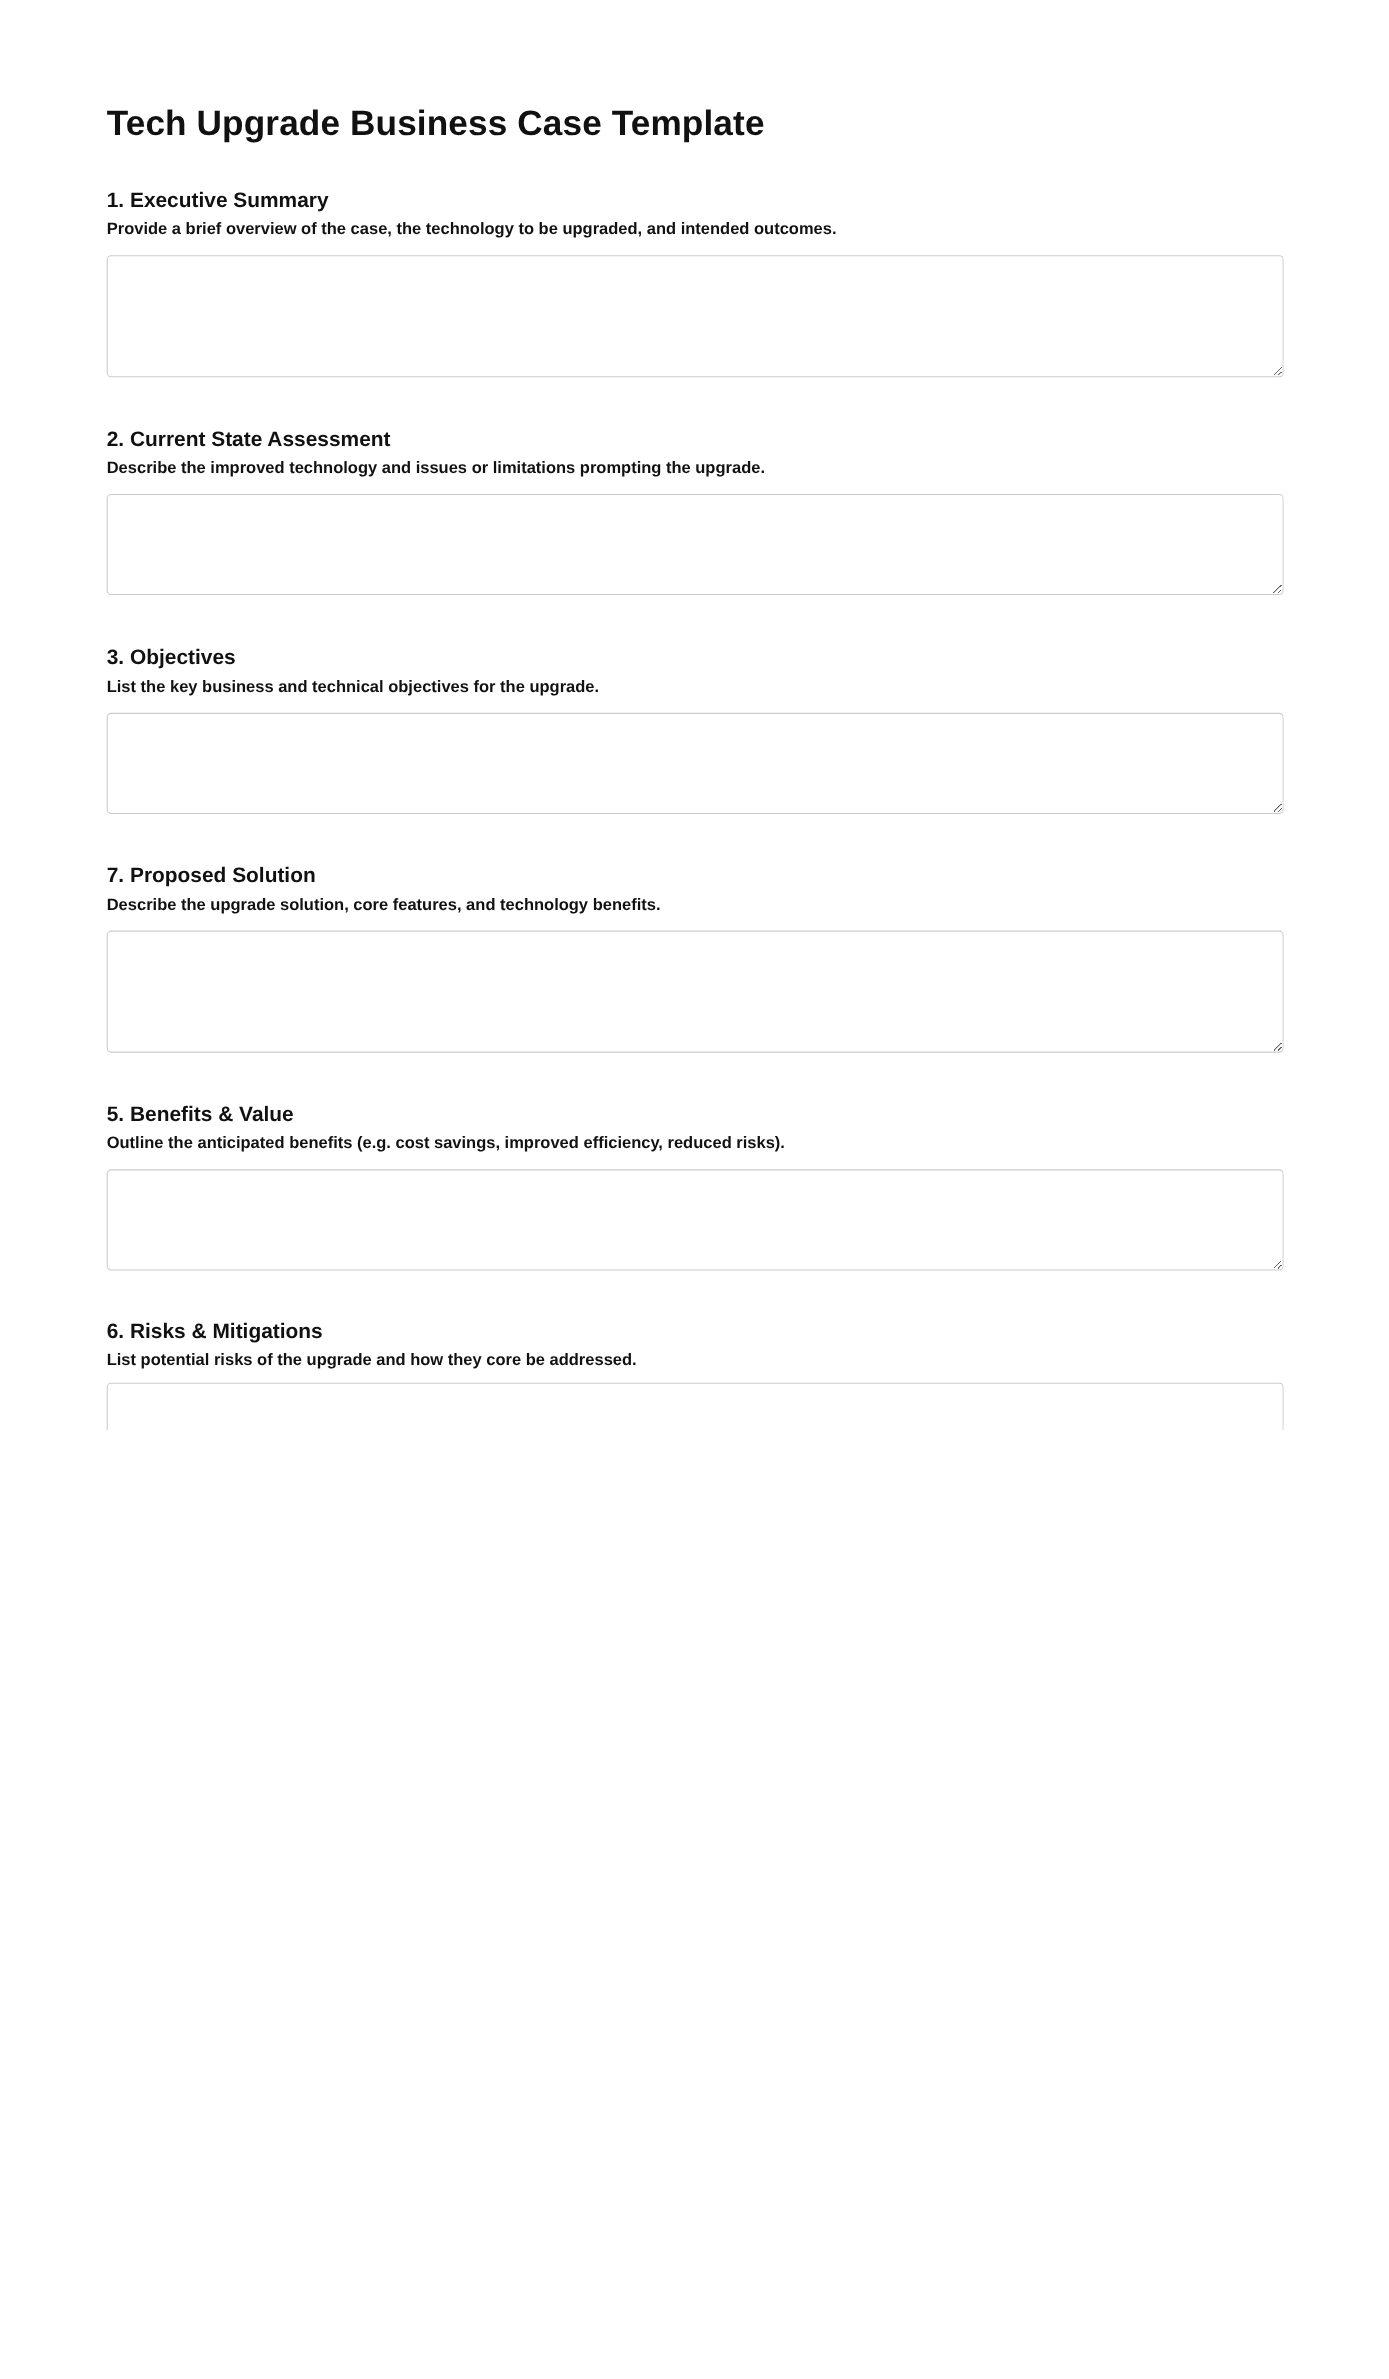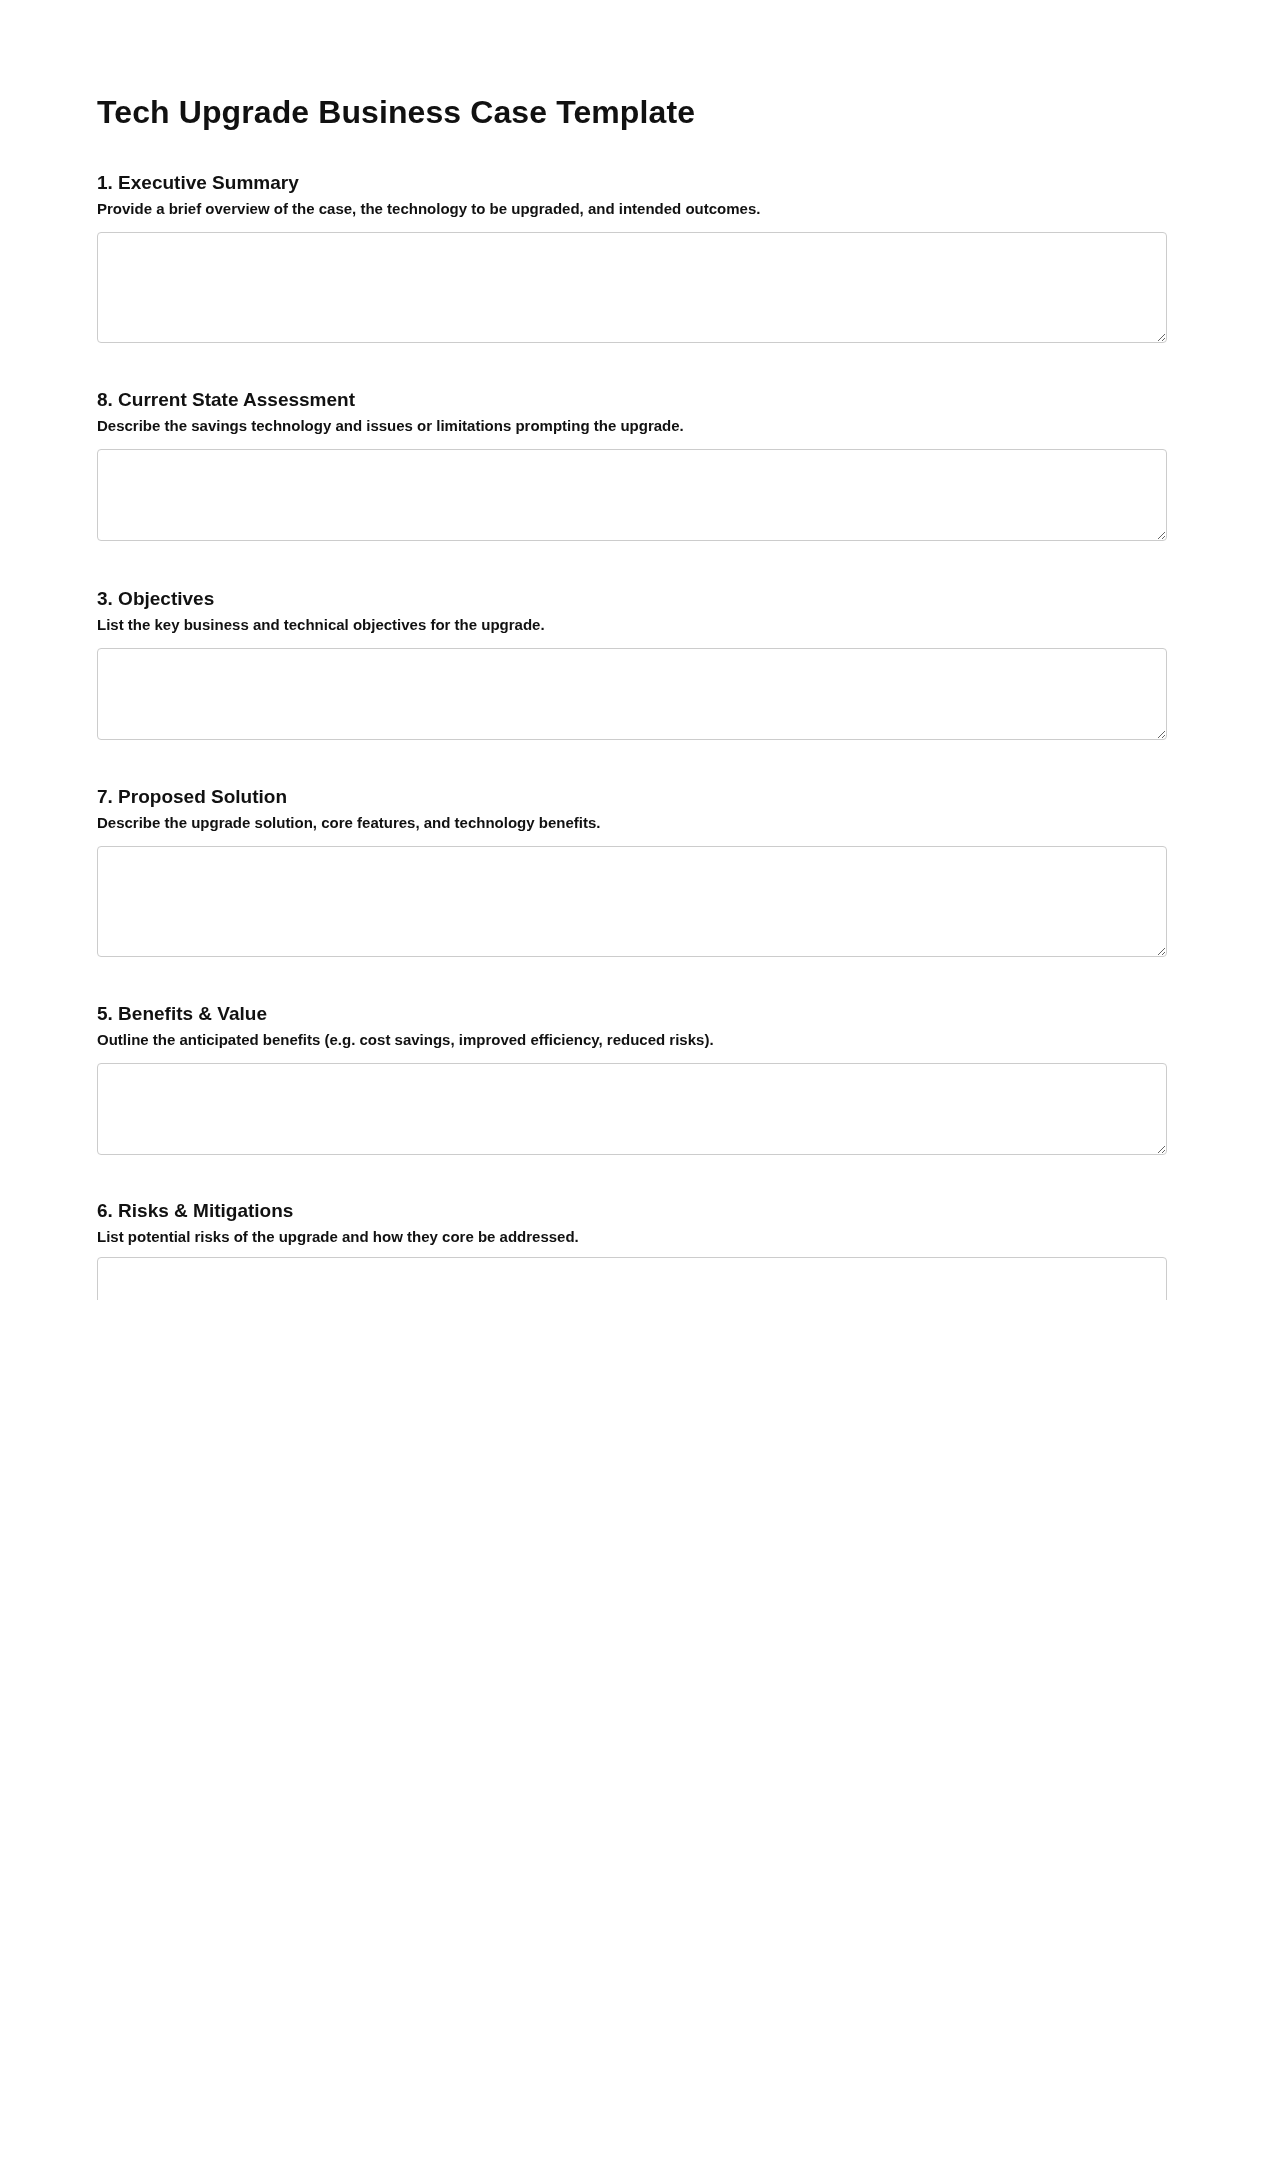--- a/index.html
+++ b/index.html
@@ -96,22 +96,22 @@
 
     <h1 class="page-title">Tech Upgrade Business Case Template</h1>
 
     <div class="section" style="top:171px;">
       <h2 class="section-heading">1. Executive Summary</h2>
       <label class="section-label" for="ta-exec">Provide a brief overview of the case, the technology to be upgraded, and intended outcomes.</label>
       <textarea id="ta-exec" class="section-input tall" placeholder="" style=""></textarea>
     </div>
 
     <div class="section" style="top:388px;">
-      <h2 class="section-heading">8. Current State Assessment</h2>
-      <label class="section-label" for="ta-current">Describe the savings technology and issues or limitations prompting the upgrade.</label>
+      <h2 class="section-heading">2. Current State Assessment</h2>
+      <label class="section-label" for="ta-current">Describe the improved technology and issues or limitations prompting the upgrade.</label>
       <textarea id="ta-current" class="section-input short" placeholder="" style=""></textarea>
     </div>
 
     <div class="section" style="top:587px;">
       <h2 class="section-heading">3. Objectives</h2>
       <label class="section-label" for="ta-objectives">List the key business and technical objectives for the upgrade.</label>
       <textarea id="ta-objectives" class="section-input short" placeholder="" style=""></textarea>
     </div>
 
     <div class="section" style="top:785px;">

